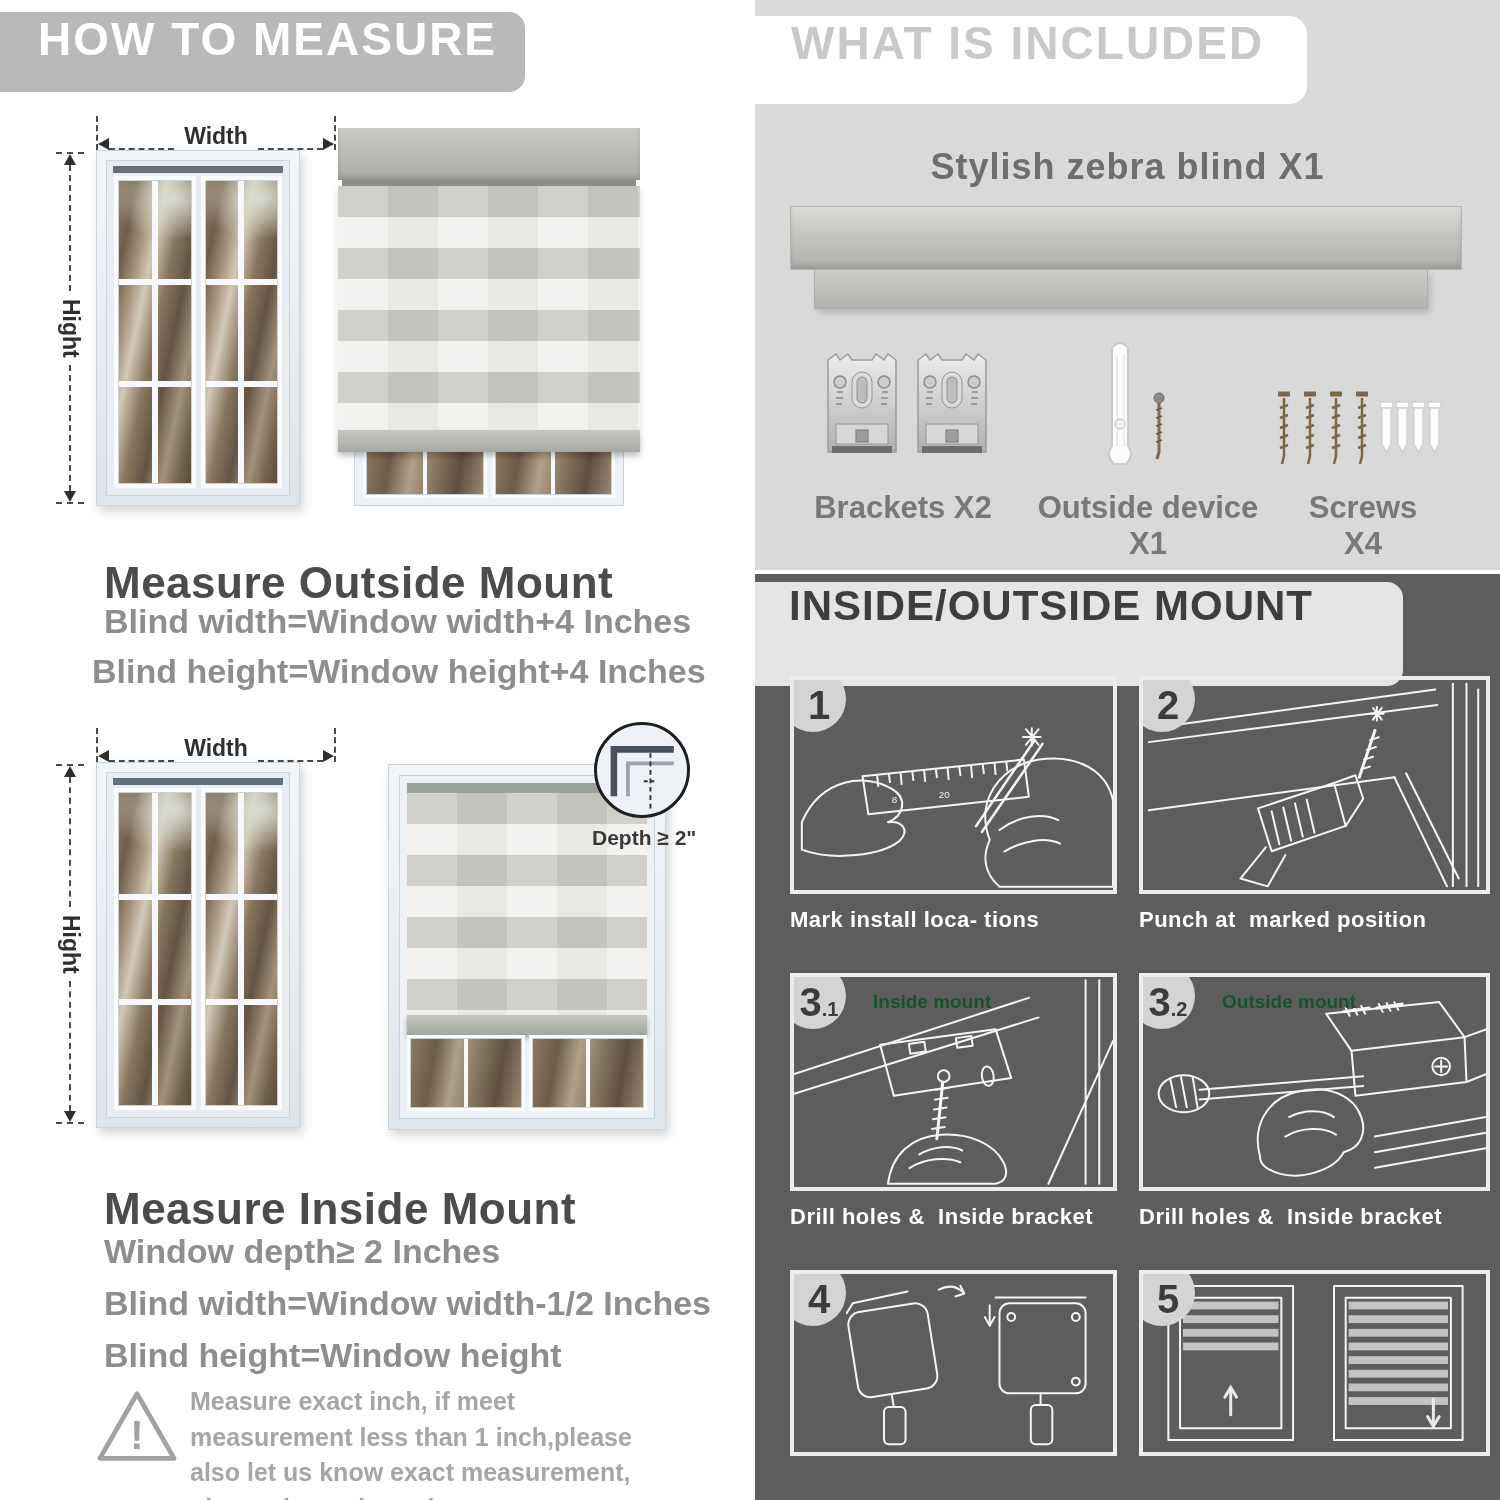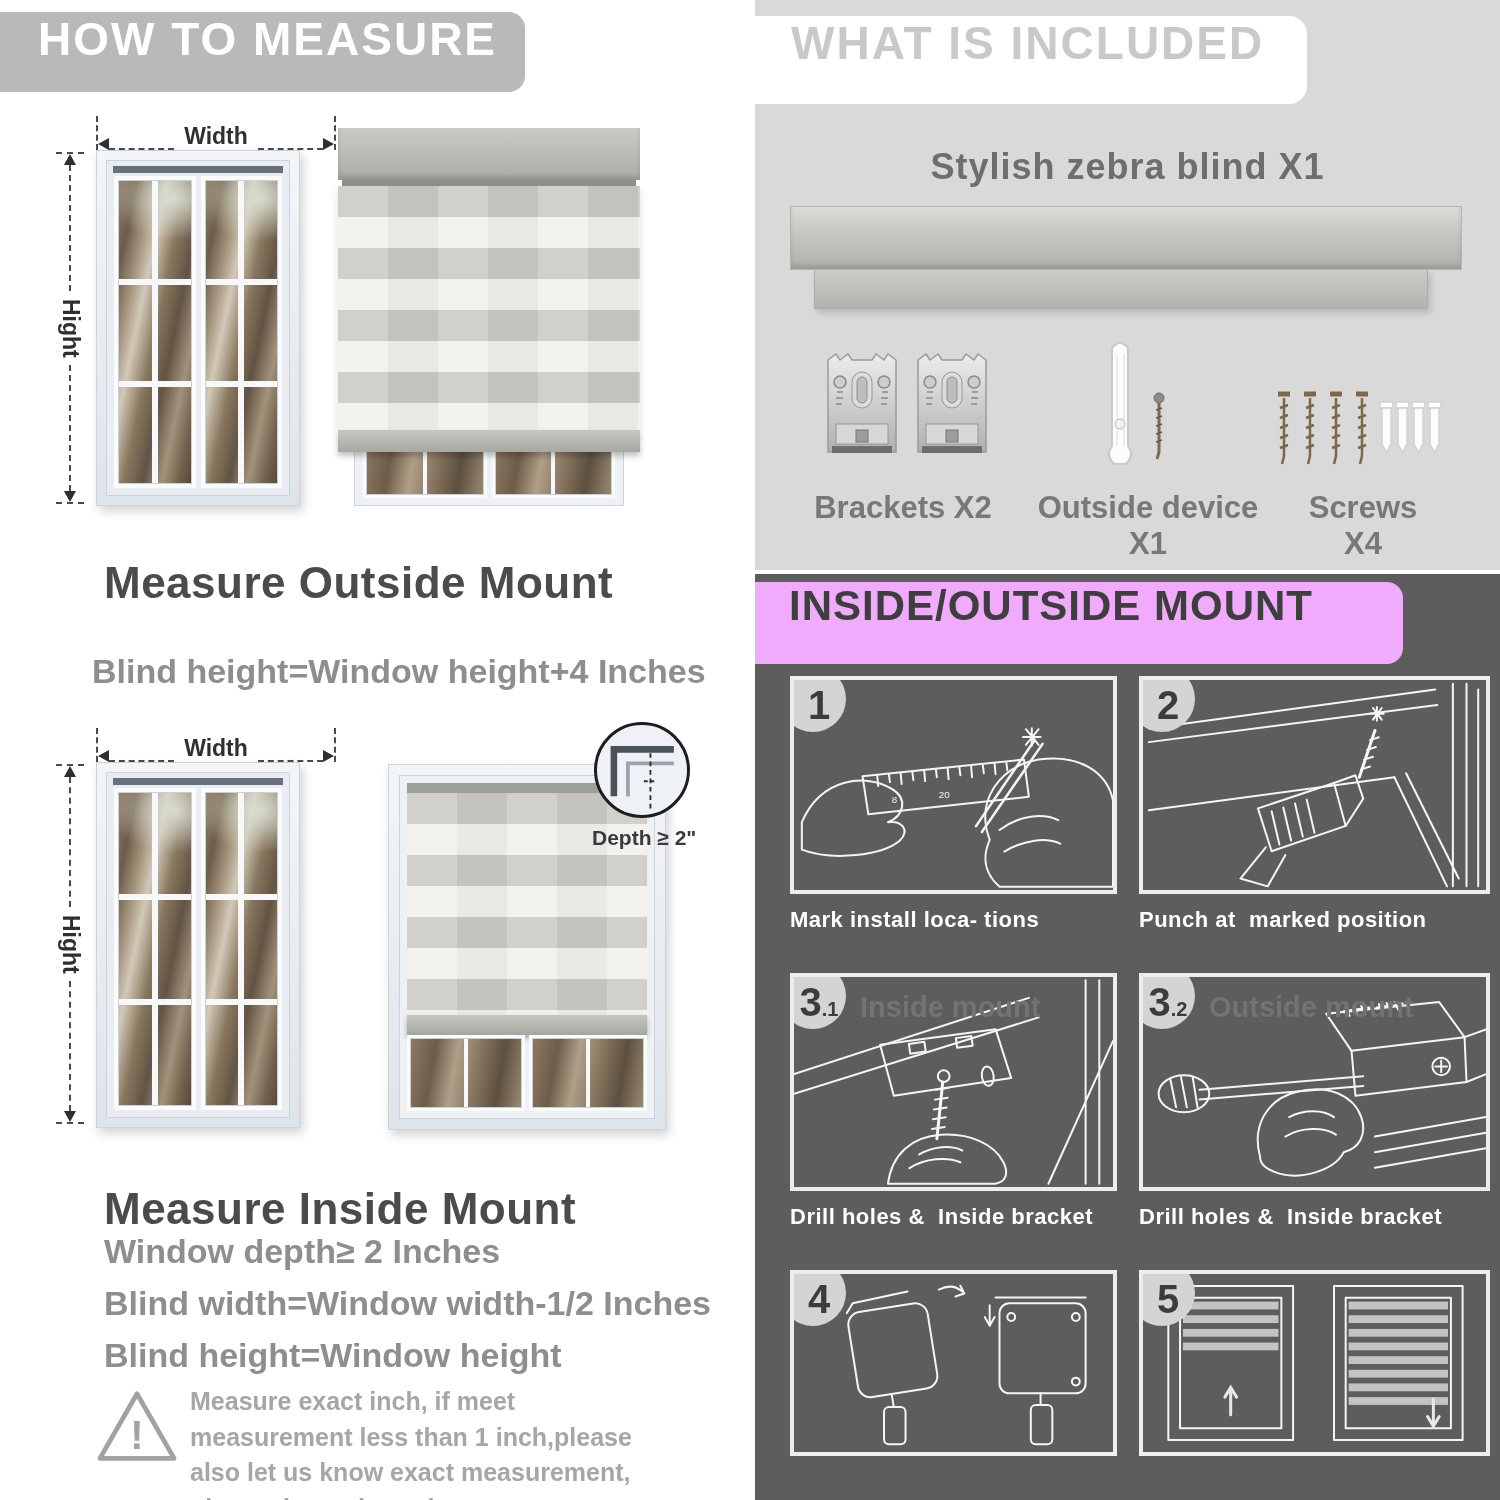--- a/index.html
+++ b/index.html
@@ -5,21 +5,21 @@
   html,body{margin:0;padding:0;background:#fff;}
   .page{position:relative;width:1500px;height:1500px;background:#ffffff;overflow:hidden;
         font-family:"Liberation Sans",sans-serif;}
 
   
   .banner{position:absolute;display:flex;align-items:flex-start;font-weight:bold;letter-spacing:2px;}
   .banner-left{left:0;top:12px;width:487px;height:80px;background:#b9b9b9;border-radius:0 16px 16px 0;
                color:#ffffff;font-size:46px;padding-left:38px;}
   .banner-right{left:755px;top:16px;width:516px;height:88px;background:#ffffff;border-radius:0 18px 18px 0;
                color:#c9c9c9;font-size:46px;padding-left:36px;}
-  .banner-mount{left:755px;top:582px;width:614px;height:82px;background:#f0abfc;border-radius:0 16px 16px 0;
+  .banner-mount{left:755px;top:582px;width:614px;height:104px;background:#e5e5e5;border-radius:0 16px 16px 0;
                color:#3e3e3e;font-size:42px;letter-spacing:1px;padding-left:34px;}
 
   
   .panel-light{position:absolute;left:755px;top:0;width:745px;height:570px;background:#d9d9d9;}
   .panel-dark{position:absolute;left:755px;top:574px;width:745px;height:926px;background:#5d5d5d;}
 
   .product-label{position:absolute;left:755px;top:146px;width:745px;text-align:center;
                  font-size:36px;font-weight:bold;color:#6e6e6e;letter-spacing:1px;}
   .headrail{position:absolute;left:790px;top:206px;width:672px;}
   .hr-top{height:62px;background:linear-gradient(180deg,#dadcd8 0%,#c4c6c2 45%,#aeb0ac 100%);
@@ -32,21 +32,21 @@
   
   .steps{position:absolute;left:790px;top:676px;width:700px;display:grid;
          grid-template-columns:327px 351px;column-gap:22px;row-gap:40px;}
   .panel{position:relative;border:4px solid #ededed;overflow:hidden;}
   .h1{height:210px}.h2{height:210px}.h3{height:178px}
   .badge{position:absolute;top:-14px;left:-14px;width:66px;height:66px;border-radius:50%;
          background:#d4d4d4;display:flex;align-items:center;justify-content:center;
          padding:12px 0 0 12px;box-sizing:border-box;}
   .badge .n{font-size:40px;font-weight:bold;color:#3c3c3c;line-height:1;}
   .badge .sub{font-size:20px;font-weight:bold;color:#3c3c3c;margin-top:14px;}
-  .panel-label{position:absolute;top:14px;left:66px;color:#737373;font-weight:bold;font-size:29px;}
+  .panel-label{position:absolute;top:14px;left:79px;color:#14532d;font-weight:bold;font-size:19px;}
   .caption{margin-top:13px;color:#ffffff;font-weight:bold;font-size:22px;letter-spacing:.5px;white-space:pre-wrap;}
   .art{position:absolute;left:0;top:0;width:100%;height:100%;}
   .art *{vector-effect:non-scaling-stroke;}
 
   
   .window{position:absolute;background:linear-gradient(180deg,#f3f6f9,#dde4ea);border:1px solid #cdd5dc;
           box-shadow:3px 5px 10px rgba(0,0,0,.18);padding:9px;box-sizing:border-box;}
   .win-core{position:relative;height:100%;background:#e9edf1;border:1px solid #ccd3da;
             padding:7px;padding-top:15px;box-sizing:border-box;}
   .win-track{position:absolute;left:6px;right:6px;top:5px;height:7px;background:#64707a;}
@@ -167,20 +167,21 @@
     <div class="ob-winb">
       <div class="sash small"></div>
       <div class="sash small"></div>
     </div>
     <div class="blind-cassette"></div>
     <div class="blind-body stripes"></div>
     <div class="blind-rail"></div>
   </div>
 
   <div class="mheading" style="left:104px;top:534px;margin-top:24px;">Measure Outside Mount</div>
+  <div class="mline" style="left:104px;top:602px;">Blind width=Window width+4 Inches</div>
   <div class="mline" style="left:92px;top:652px;text-align:center;">Blind height=Window height+4 Inches</div>
 
   <div class="hmeas" style="left:96px;top:726px;width:240px;">
     <div class="tick"></div>
     <div class="ah l"></div>
     <div class="dseg"></div>
     <span class="lbl">Width</span>
     <div class="dseg"></div>
     <div class="ah r"></div>
     <div class="tick"></div>

